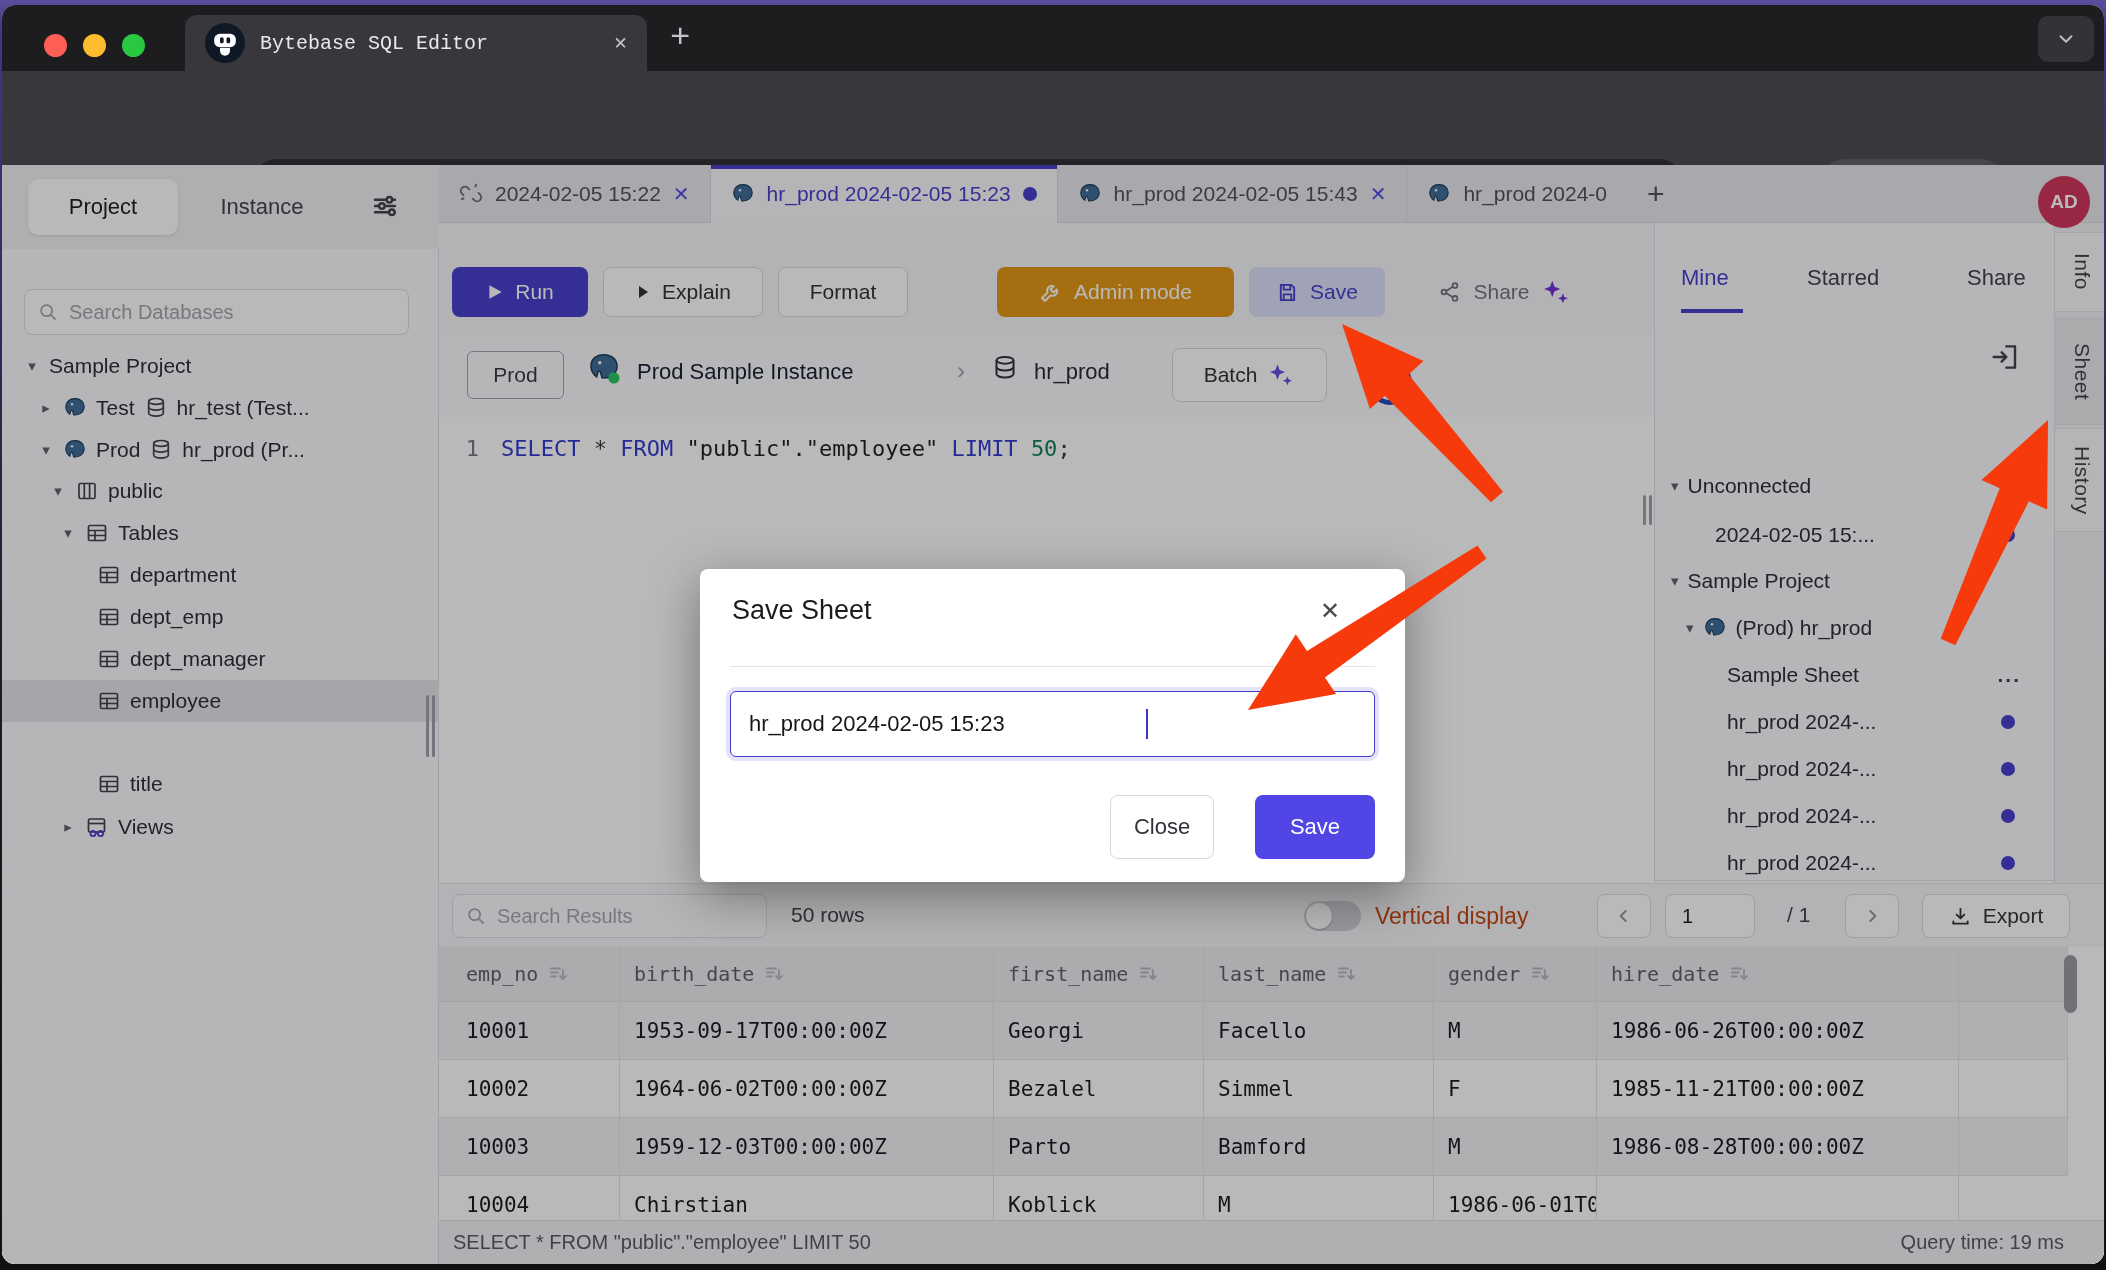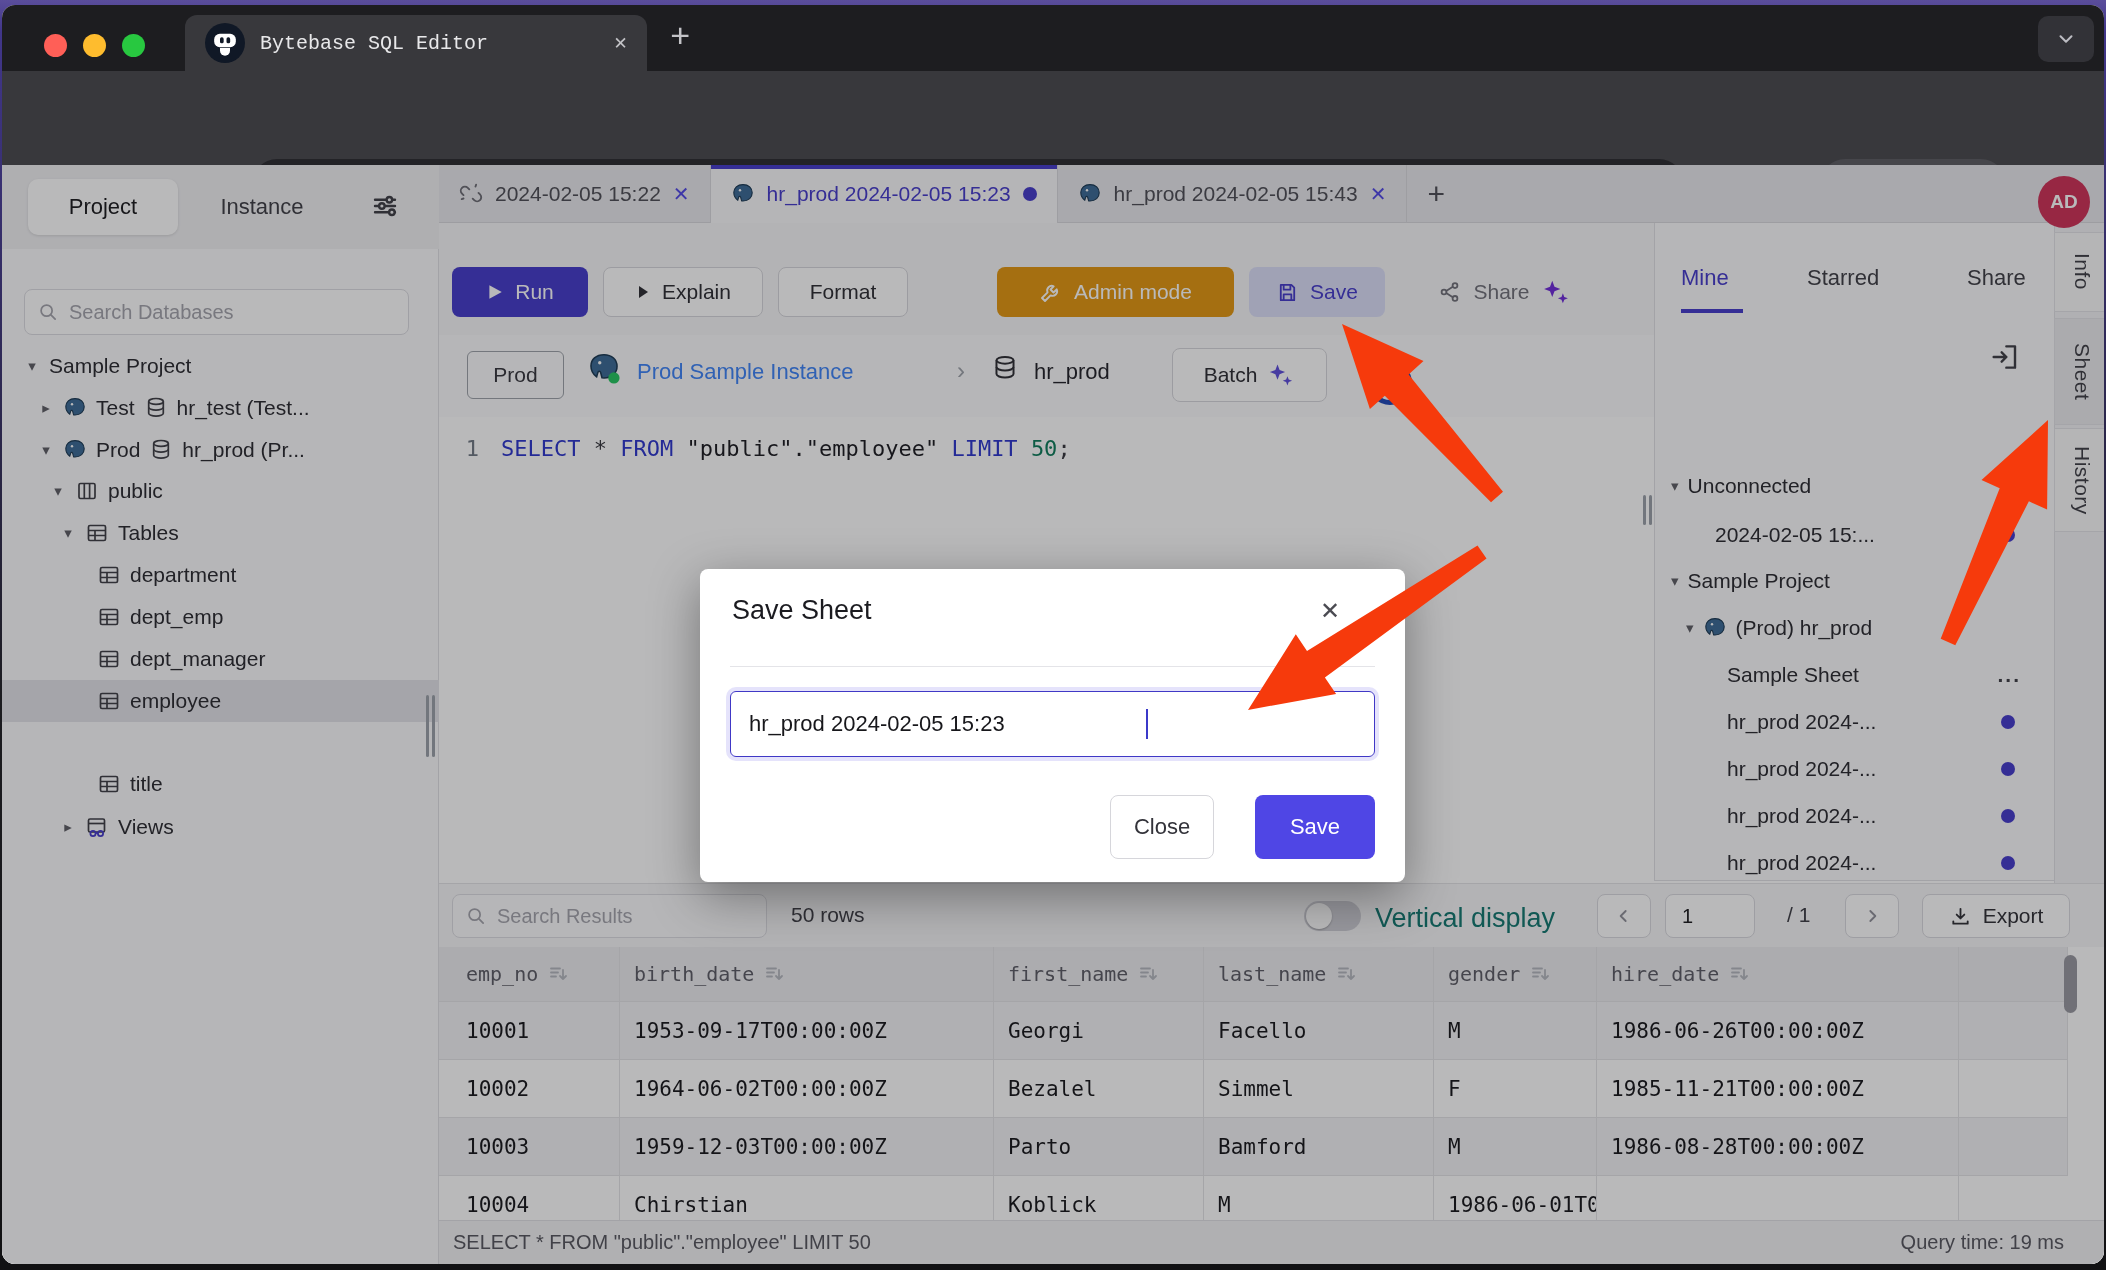--- a/index.html
+++ b/index.html
@@ -406,20 +406,29 @@
       <div class="wtab">
         <span class="ticon">
             <svg width="24" height="24" viewBox="0 0 24 24">
               <path fill="#386894" stroke="#17354f" stroke-width="1.1" d="M12 2.6C6.4 2.6 2.8 5.9 2.8 10.6c0 3.3 1.7 6 4 7.6l.9-3.1c.3-1 1.6-1 1.9 0l1 3.8c.5.1.9.1 1.4.1 5.6 0 9.2-3.5 9.2-8.2S17.6 2.6 12 2.6z"></path>
               <circle cx="9" cy="8.3" r="1.2" fill="#fff"></circle>
             </svg>
           </span>
         <span>hr_prod 2024-02-05 15:43</span>
         <span class="xblue">✕</span>
       </div>
+      <div class="wtab" style="border-right:none">
+        <span class="ticon">
+            <svg width="24" height="24" viewBox="0 0 24 24">
+              <path fill="#386894" stroke="#17354f" stroke-width="1.1" d="M12 2.6C6.4 2.6 2.8 5.9 2.8 10.6c0 3.3 1.7 6 4 7.6l.9-3.1c.3-1 1.6-1 1.9 0l1 3.8c.5.1.9.1 1.4.1 5.6 0 9.2-3.5 9.2-8.2S17.6 2.6 12 2.6z"></path>
+              <circle cx="9" cy="8.3" r="1.2" fill="#fff"></circle>
+            </svg>
+          </span>
+        <span>hr_prod 2024-0</span>
+      </div>
       <div class="wtab" style="border-right:none;font-size:30px;color:#4b4b53">+</div>
     </div>
     <div class="abs avatar">AD</div>
 
     <div class="abs tbar">
       <div class="btn" style="left:13px;width:136px;background:#4338ca;color:#fff">
         <svg width="18" height="18" viewBox="0 0 16 16">
             <path d="M3 2l11 6-11 6z" fill="#fff"></path>
           </svg>
         <span>Run</span>
@@ -463,21 +472,21 @@
 
     <div class="abs crumb">
       <div class="chip">Prod</div>
       <span class="abs" style="left:148px;top:16px">
         <svg width="34" height="34" viewBox="0 0 24 24">
             <path fill="#386894" stroke="#17354f" stroke-width="1.1" d="M12 2.6C6.4 2.6 2.8 5.9 2.8 10.6c0 3.3 1.7 6 4 7.6l.9-3.1c.3-1 1.6-1 1.9 0l1 3.8c.5.1.9.1 1.4.1 5.6 0 9.2-3.5 9.2-8.2S17.6 2.6 12 2.6z"></path>
             <circle cx="9" cy="8.3" r="1.2" fill="#fff"></circle>
             <circle cx="19" cy="19" r="4" fill="#22c55e"></circle>
           </svg>
       </span>
-      <span class="abs" style="left:198px;top:24px;font-size:22px;color:#3b82f6">Prod Sample Instance</span>
+      <span class="abs" style="left:198px;top:24px;font-size:22px;color:#0f172a">Prod Sample Instance</span>
       <span class="abs" style="left:518px;top:22px;color:#9ca1a8;font-size:24px">›</span>
       <span class="abs" style="left:552px;top:19px;color:#2a2a30">
         <svg width="28" height="28" viewBox="0 0 24 24" fill="none" stroke="currentColor" stroke-width="1.7">
             <ellipse cx="12" cy="5.4" rx="7.3" ry="2.9"></ellipse>
             <path d="M4.7 5.4v5.8c0 1.6 3.3 2.9 7.3 2.9s7.3-1.3 7.3-2.9V5.4"></path>
             <path d="M4.7 11.2v6c0 1.6 3.3 2.9 7.3 2.9s7.3-1.3 7.3-2.9v-6"></path>
           </svg>
       </span>
       <span class="abs" style="left:595px;top:24px;font-size:22px;color:#1f1f26">hr_prod</span>
       <div class="batch">
@@ -579,21 +588,21 @@
               <circle cx="10.5" cy="10.5" r="6"></circle>
               <path d="M15.2 15.2l4.6 4.6" stroke-linecap="round"></path>
             </svg>
         </span>
         <input placeholder="Search Results" style="">
       </div>
       <span class="abs" style="left:352px;top:19px;font-size:21px;color:#3b3b42">50 rows</span>
       <span class="toggle">
           <i></i>
         </span>
-      <span class="abs" style="left:936px;top:19px;font-size:27px;color:#0f766e">Vertical display</span>
+      <span class="abs" style="left:936px;top:19px;font-size:23px;color:#c2410c">Vertical display</span>
       <div class="rbtn" style="left:1158px;width:54px">
         <svg width="20" height="20" viewBox="0 0 24 24" fill="none" stroke="currentColor" stroke-width="2.2" stroke-linecap="round" stroke-linejoin="round">
             <path d="M14 6l-6 6 6 6"></path>
           </svg>
       </div>
       <div class="rbtn" style="left:1226px;width:90px;justify-content:flex-start;padding-left:16px;color:#17171b">
         <span>1</span>
       </div>
       <span class="abs" style="left:1348px;top:19px;font-size:21px;color:#3b3b42">/ 1</span>
       <div class="rbtn" style="left:1406px;width:54px">

